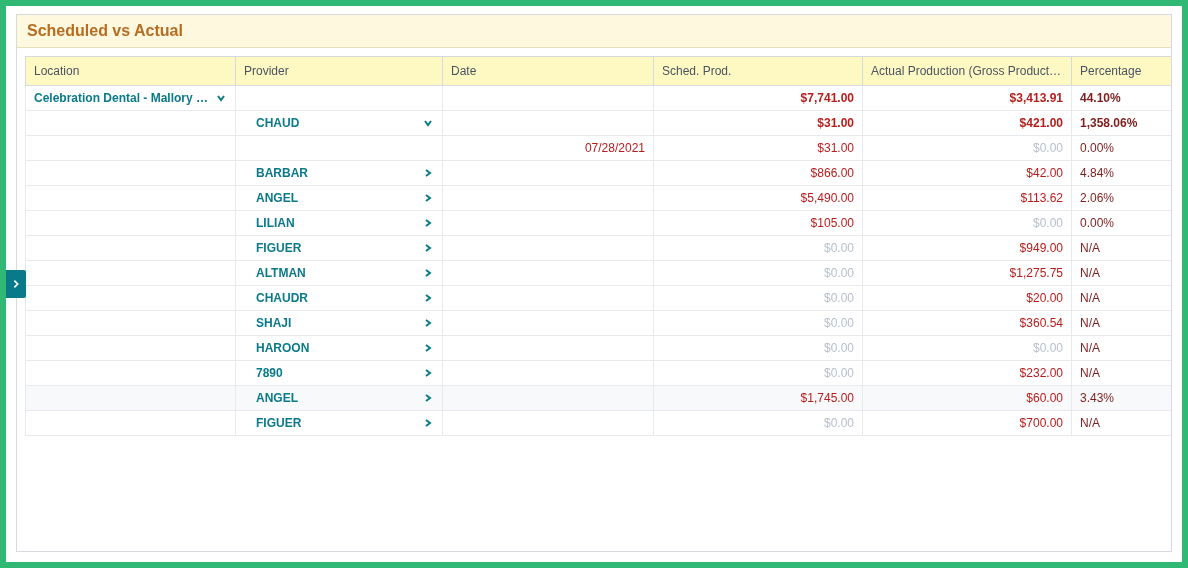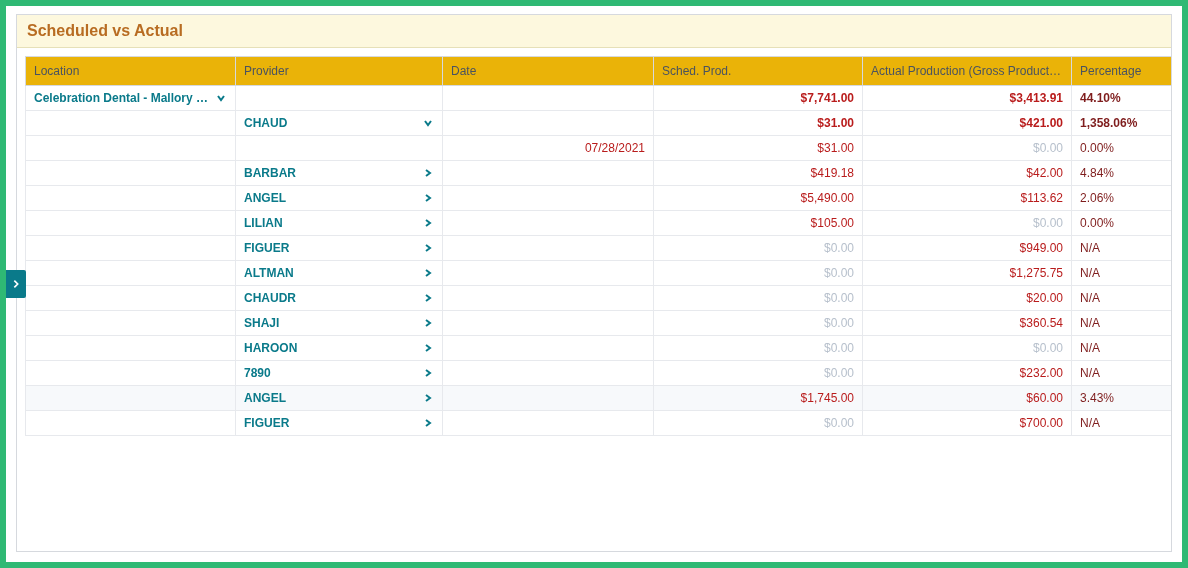--- a/index.html
+++ b/index.html
@@ -33,21 +33,21 @@
     overflow: auto;
     padding: 8px 8px 0 8px;
   }
   table {
     width: 100%;
     border-collapse: collapse;
     table-layout: fixed;
     font-size: 12px;
   }
   thead th {
-    background: #eab308;
+    background: #fef9c3;
     color: #4a5360;
     font-weight: 400;
     text-align: left;
     padding: 7px 8px;
     border: 1px solid #d6d9de;
     white-space: nowrap;
     overflow: hidden;
     text-overflow: ellipsis;
   }
   tbody td {
@@ -70,21 +70,21 @@
   .num-muted { text-align: right; color: #b7c0cc; }
   .pct { color: #7f1d1d; }
   .bold td { font-weight: 700; }
   .row-zebra td { background: #f7f9fb; }
   .link-cell {
     color: #0a7a8a;
     font-weight: 700;
     position: relative;
     padding-right: 26px;
   }
-  .prov-link { color: #0a7a8a; font-weight: 700; }
+  .prov-link { color: #0a7a8a; font-weight: 700; margin-left: 12px; }
   .prov-cell { position: relative; padding-right:26px; }
 
   .chev {
     position: absolute;
     right: 8px;
     top: 50%;
     transform: translateY(-50%);
     width: 12px; height: 12px;
     display: inline-block;
   }
@@ -175,21 +175,21 @@
               <td class="pct">0.00%</td>
             </tr>
             <tr>
               <td></td>
               <td class="prov-cell"><span class="prov-link">BARBAR</span><span class="chev chev-right">
                   <svg viewBox="0 0 12 12">
                     <path d="M3 4 L6 8 L9 4"></path>
                   </svg>
                 </span></td>
               <td class="num" style="text-align: right;"></td>
-              <td class="num">$419.18</td>
+              <td class="num">$866.00</td>
               <td class="num">$42.00</td>
               <td class="pct">4.84%</td>
             </tr>
             <tr>
               <td></td>
               <td class="prov-cell"><span class="prov-link">ANGEL</span><span class="chev chev-right">
                   <svg viewBox="0 0 12 12">
                     <path d="M3 4 L6 8 L9 4"></path>
                   </svg>
                 </span></td>

